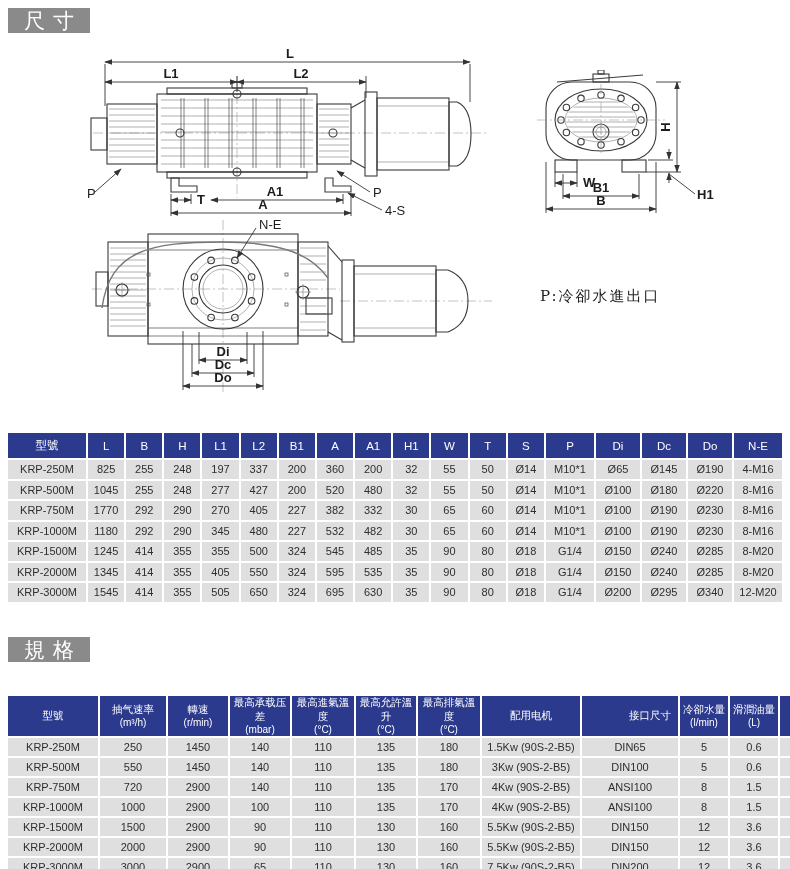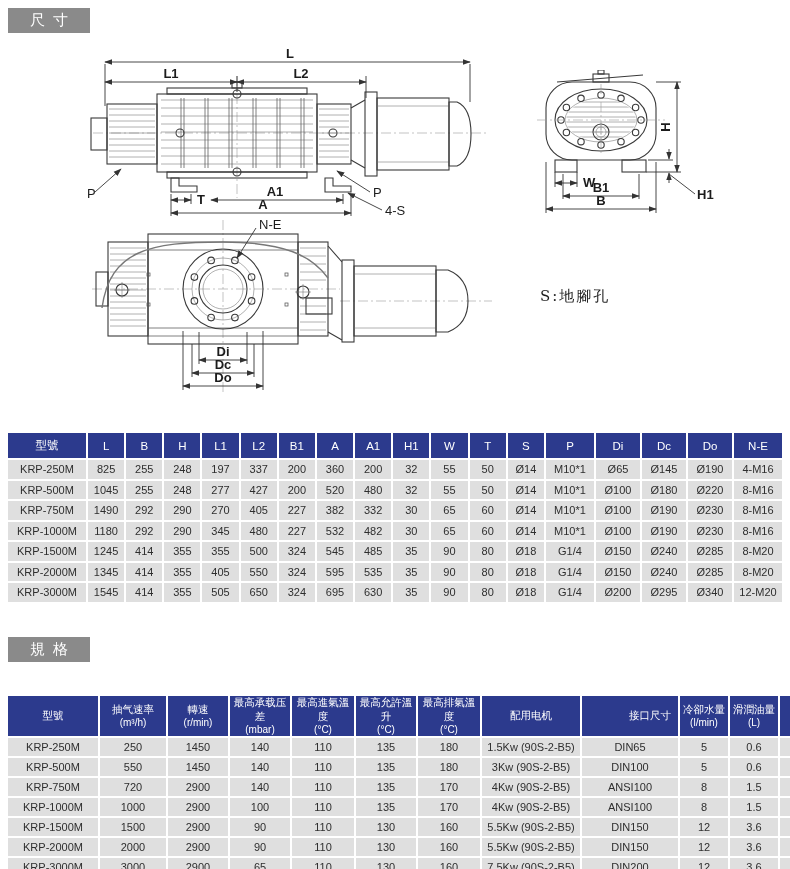--- a/index.html
+++ b/index.html
@@ -1,19 +1,19 @@
 <!DOCTYPE html>
 <html style="--header-bg: #2c3a8d; --row-bg: #dfdfdf; --badge-bg: #8a8a8a; --line: #3a3a3a;"><head>
 <meta charset="utf-8">
 <style>
   html,body{margin:0;padding:0;background:#fff;}
   .page{position:relative;width:790px;height:869px;background:#fff;overflow:hidden;
         font-family:"Liberation Sans",sans-serif;color:#2b2b2b;}
   .badge{position:absolute;left:8px;width:82px;height:25px;background:var(--badge-bg,#8a8a8a);
-         color:#fff;font-size:15px;font-family:"DejaVu Serif",serif;
+         color:#fff;font-size:21px;font-family:"DejaVu Serif",serif;
          display:flex;align-items:center;justify-content:center;letter-spacing:8px;text-indent:8px;}
   #badge1{top:8px;} #badge2{top:637px;}
   svg{position:absolute;}
   svg .o{stroke:var(--line,#3a3a3a);stroke-width:1.1;fill:none;}
   svg .t{stroke:#6f6f6f;stroke-width:.55;fill:none;}
   svg .s{stroke:#555;stroke-width:.75;fill:none;}
   svg .d{stroke:#333;stroke-width:.9;fill:none;}
   svg .cl{stroke:#9a9a9a;stroke-width:.6;fill:none;stroke-dasharray:10 3 2 3;}
   svg .p{stroke:#777;stroke-width:1.4;fill:none;}
   svg text{font-size:13px;fill:#1c1c1c;font-family:"Liberation Sans",sans-serif;}
@@ -216,21 +216,21 @@
       <line class="d" x1="109" y1="148" x2="157" y2="148" marker-start="url(#a3)" marker-end="url(#a3)"></line>
       <text class="b" x="133" y="144" text-anchor="middle">Di</text>
       <line class="d" x1="102" y1="161" x2="164" y2="161" marker-start="url(#a3)" marker-end="url(#a3)"></line>
       <text class="b" x="133" y="157" text-anchor="middle">Dc</text>
       <line class="d" x1="93" y1="174" x2="173" y2="174" marker-start="url(#a3)" marker-end="url(#a3)"></line>
       <text class="b" x="133" y="170" text-anchor="middle">Do</text>
     </g>
   </svg>
 
   <div class="legend">
-    <div>S:地腳孔</div>
+    <div>P:冷卻水進出口</div>
   </div>
 
   <table id="dim-table">
     <thead>
         <tr id="dim-head">
           <th>型號</th>
           <th>L</th>
           <th>B</th>
           <th>H</th>
           <th>L1</th>
@@ -285,21 +285,21 @@
           <td>50</td>
           <td>Ø14</td>
           <td>M10*1</td>
           <td>Ø100</td>
           <td>Ø180</td>
           <td>Ø220</td>
           <td>8-M16</td>
         </tr>
         <tr>
           <td>KRP-750M</td>
-          <td>1490</td>
+          <td>1770</td>
           <td>292</td>
           <td>290</td>
           <td>270</td>
           <td>405</td>
           <td>227</td>
           <td>382</td>
           <td>332</td>
           <td>30</td>
           <td>65</td>
           <td>60</td>

